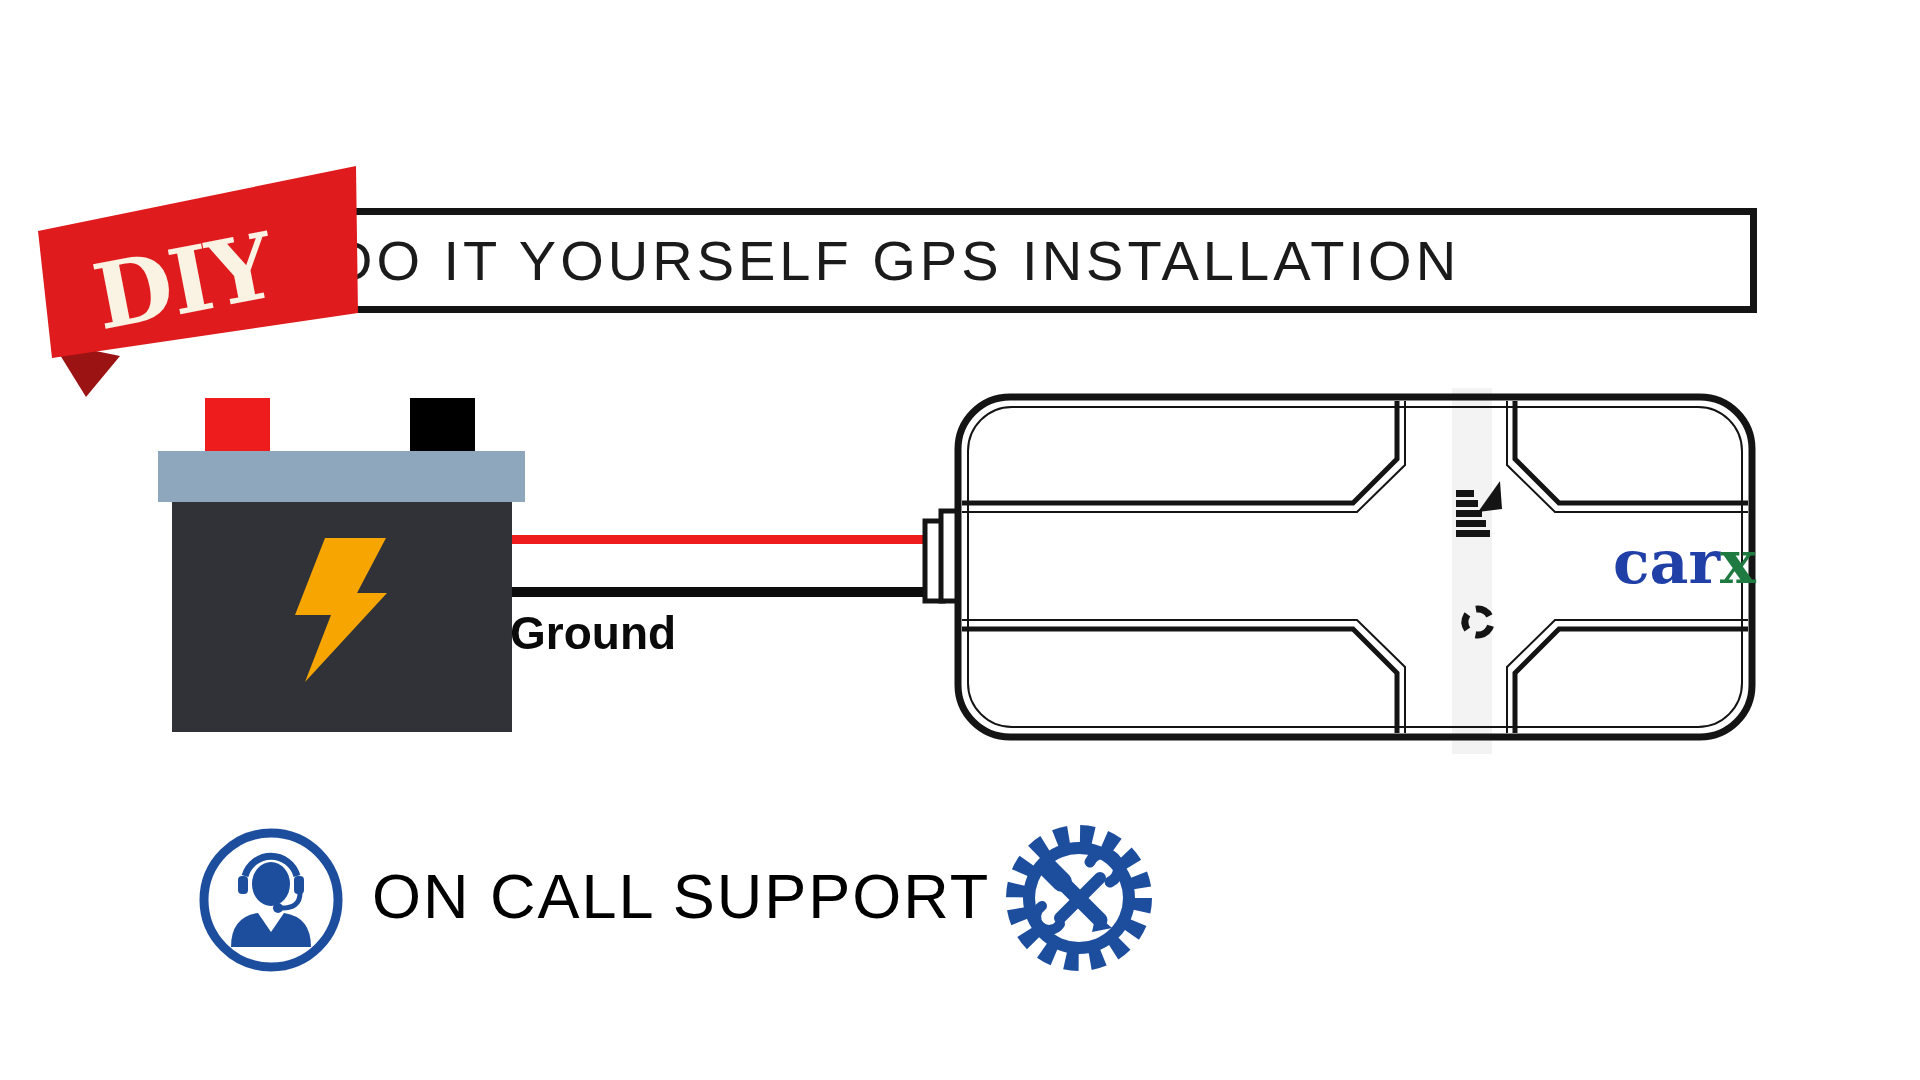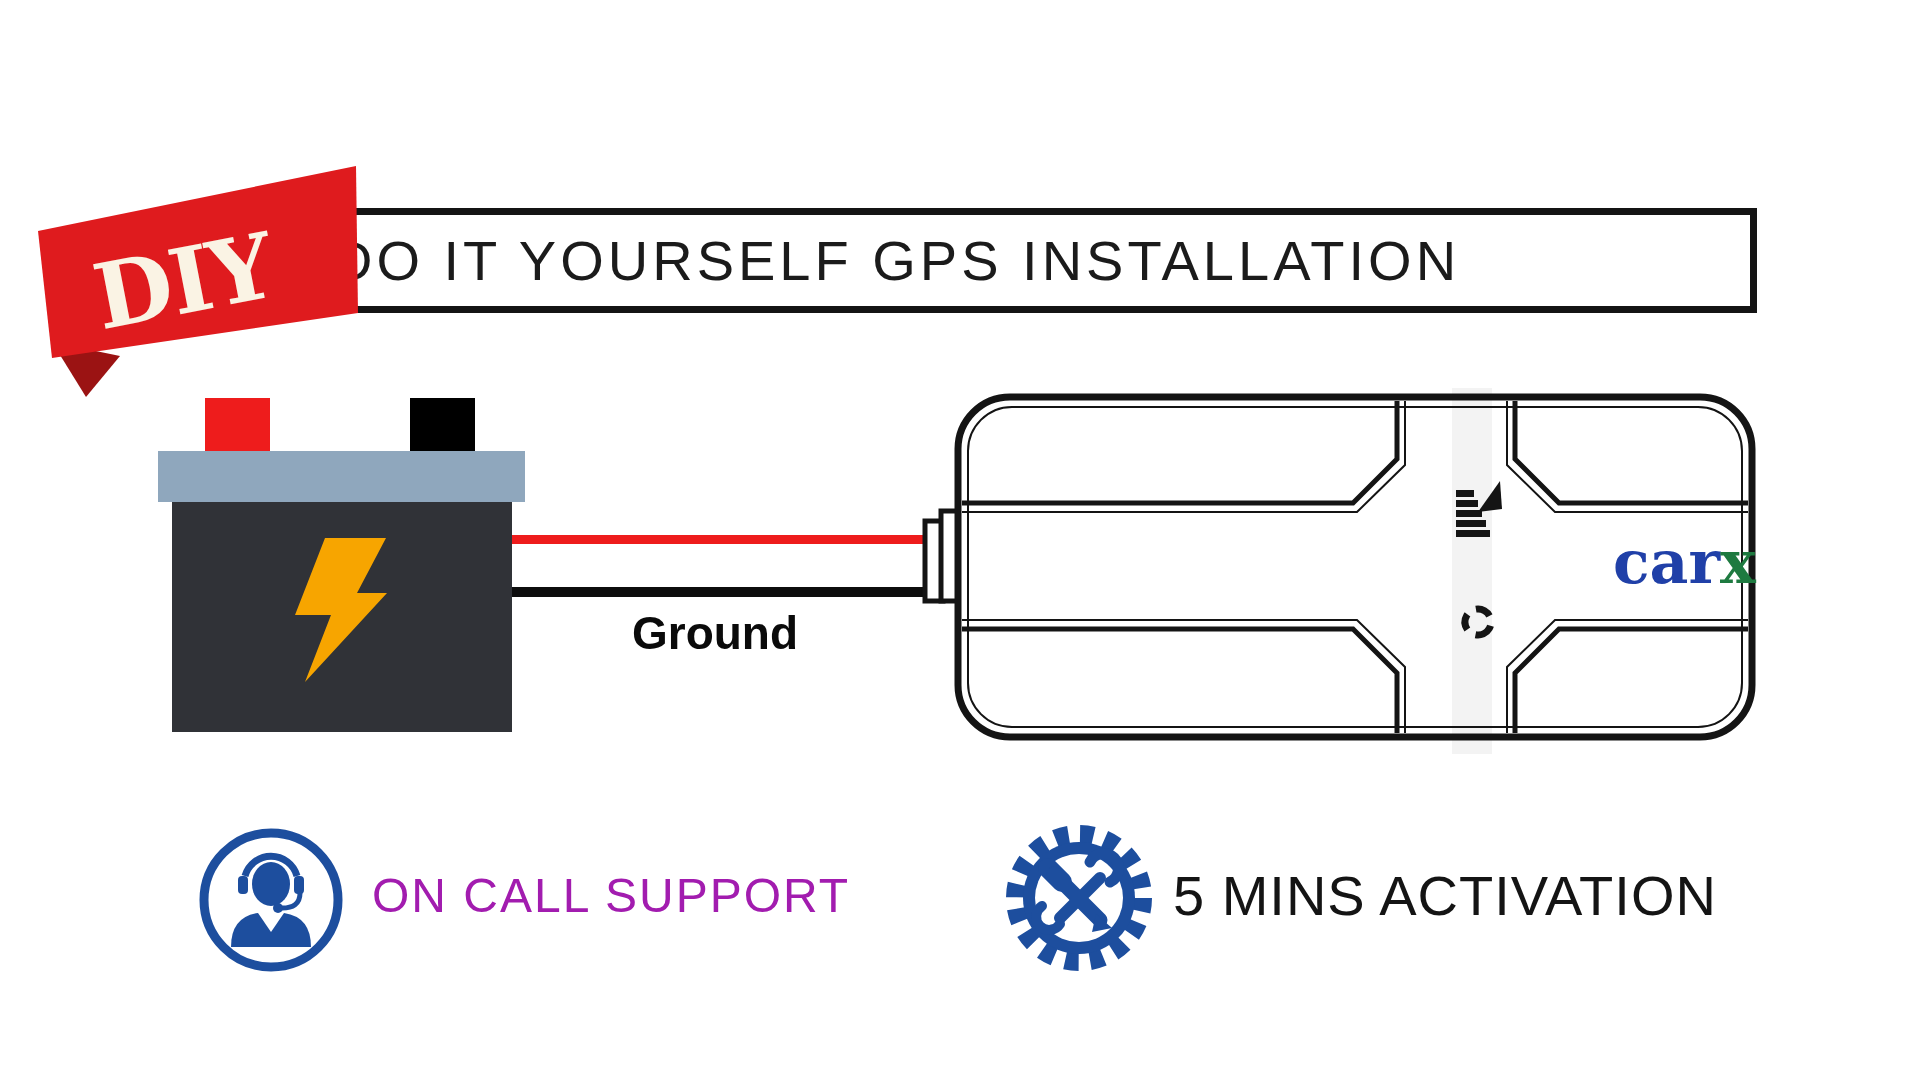--- a/index.html
+++ b/index.html
@@ -20,30 +20,30 @@
   .bat-term-pos{left:205px;top:398px;width:65px;height:53px;background:#ee1c1c;}
   .bat-term-neg{left:410px;top:398px;width:65px;height:53px;background:#000000;}
   .bat-top{left:158px;top:451px;width:367px;height:51px;background:#8fa7bd;}
   .bat-body{left:172px;top:502px;width:340px;height:230px;background:#303237;}
   .bolt-svg{left:285px;top:535px;width:110px;height:150px;}
 
   
   .wire-pos{left:512px;top:535px;width:436px;height:9px;background:#ee1c1c;}
   .wire-gnd{left:512px;top:587px;width:436px;height:10px;background:#0d0d0d;}
   .lbl-pos{left:510px;top:468px;width:400px;text-align:center;font-size:46px;font-weight:bold;color:#f01d1d;}
-  .lbl-gnd{left:510px;top:606px;width:410px;text-align:center;font-size:46px;font-weight:bold;color:#0a0a0a;}
+  .lbl-gnd{left:510px;top:606px;width:410px;text-align:left;font-size:46px;font-weight:bold;color:#0a0a0a;}
 
   
   .device-svg{left:915px;top:380px;width:870px;height:385px;z-index:2;}
 
   
   .support-svg{left:195px;top:824px;width:155px;height:155px;}
   .gear-svg{left:1000px;top:820px;width:160px;height:160px;}
-  .lbl-support{left:372px;top:840px;height:112px;line-height:112px;font-size:48px;
-               letter-spacing:2px;color:#a21caf;white-space:nowrap;}
+  .lbl-support{left:372px;top:840px;height:112px;line-height:112px;font-size:63px;
+               letter-spacing:2px;color:#000000;white-space:nowrap;}
   .lbl-activation{left:1173px;top:840px;height:112px;line-height:112px;font-size:56px;
                   letter-spacing:1px;color:#141414;white-space:nowrap;}
 </style>
 </head>
 <body>
 
 <div class="canvas">
 
   <div class="abs header-box"></div>
   <div class="abs header-title">DO IT YOURSELF GPS INSTALLATION</div>
@@ -134,15 +134,14 @@
     <circle cx="1079" cy="898" r="44" fill="#ffffff"></circle>
     <g stroke="#1d4e9e" fill="none" stroke-linecap="round">
       <line x1="1048" y1="868" x2="1062" y2="882" stroke-width="20"></line>
       <line x1="1054" y1="874" x2="1100" y2="920" stroke-width="15"></line>
       <line x1="1100" y1="878" x2="1060" y2="918" stroke-width="12"></line>
       <path d="M1090,862 a15,15 0 1 1 20,20" stroke-width="11"></path>
       <path d="M1042,906 a13,13 0 1 0 18,18" stroke-width="10"></path>
     </g>
     <polygon points="1096,914 1112,928 1092,932" fill="#1d4e9e"></polygon>
   </svg>
-  <div class="abs lbl-activation">5 MINS ACTIVATION</div>
 
 </div>
 
 </body></html>

